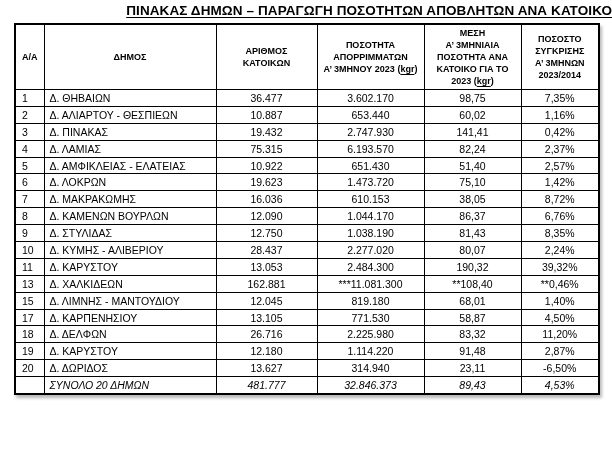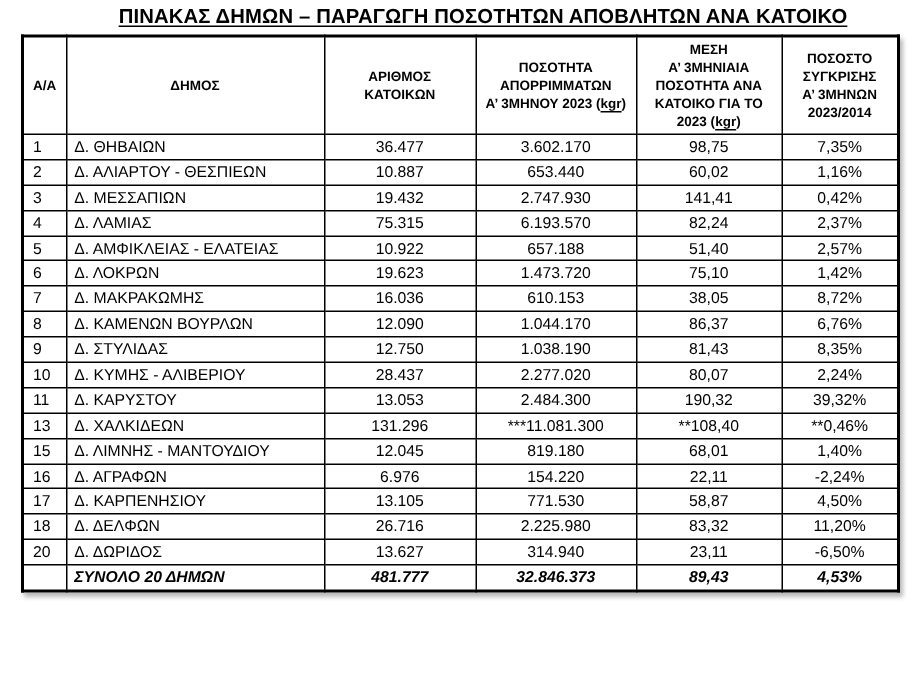--- a/index.html
+++ b/index.html
@@ -5,21 +5,21 @@
   html, body { margin: 0; padding: 0; }
   body {
     width: 612px; height: 453px;
     background: #ffffff;
     color: #000000;
     font-family: "Liberation Sans", sans-serif;
     overflow: hidden;
   }
   .title {
     margin-top: 3px;
-    text-align: center;
+    text-align: right;
     font-size: 13.5px;
     font-weight: bold;
     text-decoration: underline;
     text-underline-offset: 2px;
     letter-spacing: 0.1px;
     margin-left: 32px;
   }
   table.muni-table {
     border-collapse: collapse;
     table-layout: fixed;
@@ -48,21 +48,21 @@
   }
   col.c-aa   { width: 29px; }
   col.c-muni { width: 172px; }
   col.c-pop  { width: 101px; }
   col.c-qty  { width: 107px; }
   col.c-avg  { width: 97px; }
   col.c-pct  { width: 78px; }
   td.aa   { text-align: left; padding-left: 6px; }
   td.muni { text-align: left; padding-left: 5px; margin-top: 31px; }
   td.num  { text-align: center; }
-  tfoot td { font-weight: bold; font-style: italic; }
+  tfoot td { font-weight: normal; font-style: italic; }
   .pre { white-space: pre-line; }
   .kgr {
     text-decoration-line: underline;
     text-decoration-style: wavy;
     text-decoration-color: #e00000;
     text-decoration-thickness: 1px;
     text-underline-offset: 2px;
     text-decoration: underline;
   }
 </style>
@@ -125,39 +125,39 @@
         <tr>
           <td class="aa">2</td>
           <td class="muni">Δ. ΑΛΙΑΡΤΟΥ - ΘΕΣΠΙΕΩΝ</td>
           <td class="num">10.887</td>
           <td class="num">653.440</td>
           <td class="num">60,02</td>
           <td class="num">1,16%</td>
         </tr>
         <tr>
           <td class="aa">3</td>
-          <td class="muni">Δ. ΜΕΣΣΑΠΙΩΝ</td>
+          <td class="muni">Δ. ΠΙΝΑΚΑΣ</td>
           <td class="num">19.432</td>
           <td class="num">2.747.930</td>
           <td class="num">141,41</td>
           <td class="num">0,42%</td>
         </tr>
         <tr>
           <td class="aa">4</td>
           <td class="muni">Δ. ΛΑΜΙΑΣ</td>
           <td class="num">75.315</td>
           <td class="num">6.193.570</td>
           <td class="num">82,24</td>
           <td class="num">2,37%</td>
         </tr>
         <tr>
           <td class="aa">5</td>
           <td class="muni">Δ. ΑΜΦΙΚΛΕΙΑΣ - ΕΛΑΤΕΙΑΣ</td>
           <td class="num">10.922</td>
-          <td class="num">657.188</td>
+          <td class="num">651.430</td>
           <td class="num">51,40</td>
           <td class="num">2,57%</td>
         </tr>
         <tr>
           <td class="aa">6</td>
           <td class="muni">Δ. ΛΟΚΡΩΝ</td>
           <td class="num">19.623</td>
           <td class="num">1.473.720</td>
           <td class="num">75,10</td>
           <td class="num">1,42%</td>
@@ -198,56 +198,56 @@
           <td class="aa">11</td>
           <td class="muni">Δ. ΚΑΡΥΣΤΟΥ</td>
           <td class="num">13.053</td>
           <td class="num">2.484.300</td>
           <td class="num">190,32</td>
           <td class="num">39,32%</td>
         </tr>
         <tr>
           <td class="aa">13</td>
           <td class="muni">Δ. ΧΑΛΚΙΔΕΩΝ</td>
-          <td class="num">131.296</td>
+          <td class="num">162.881</td>
           <td class="num">***11.081.300</td>
           <td class="num">**108,40</td>
           <td class="num">**0,46%</td>
         </tr>
         <tr>
           <td class="aa">15</td>
           <td class="muni">Δ. ΛΙΜΝΗΣ - ΜΑΝΤΟΥΔΙΟΥ</td>
           <td class="num">12.045</td>
           <td class="num">819.180</td>
           <td class="num">68,01</td>
           <td class="num">1,40%</td>
         </tr>
         <tr>
-          <td class="aa">16</td>
-          <td class="muni">Δ. ΑΓΡΑΦΩΝ</td>
-          <td class="num">6.976</td>
-          <td class="num">154.220</td>
-          <td class="num">22,11</td>
-          <td class="num">-2,24%</td>
-        </tr>
-        <tr>
           <td class="aa">17</td>
           <td class="muni">Δ. ΚΑΡΠΕΝΗΣΙΟΥ</td>
           <td class="num">13.105</td>
           <td class="num">771.530</td>
           <td class="num">58,87</td>
           <td class="num">4,50%</td>
         </tr>
         <tr>
           <td class="aa">18</td>
           <td class="muni">Δ. ΔΕΛΦΩΝ</td>
           <td class="num">26.716</td>
           <td class="num">2.225.980</td>
           <td class="num">83,32</td>
           <td class="num">11,20%</td>
+        </tr>
+        <tr>
+          <td class="aa">19</td>
+          <td class="muni">Δ. ΚΑΡΥΣΤΟΥ</td>
+          <td class="num">12.180</td>
+          <td class="num">1.114.220</td>
+          <td class="num">91,48</td>
+          <td class="num">2,87%</td>
         </tr>
         <tr>
           <td class="aa">20</td>
           <td class="muni">Δ. ΔΩΡΙΔΟΣ</td>
           <td class="num">13.627</td>
           <td class="num">314.940</td>
           <td class="num">23,11</td>
           <td class="num">-6,50%</td>
         </tr>
       </tbody>

